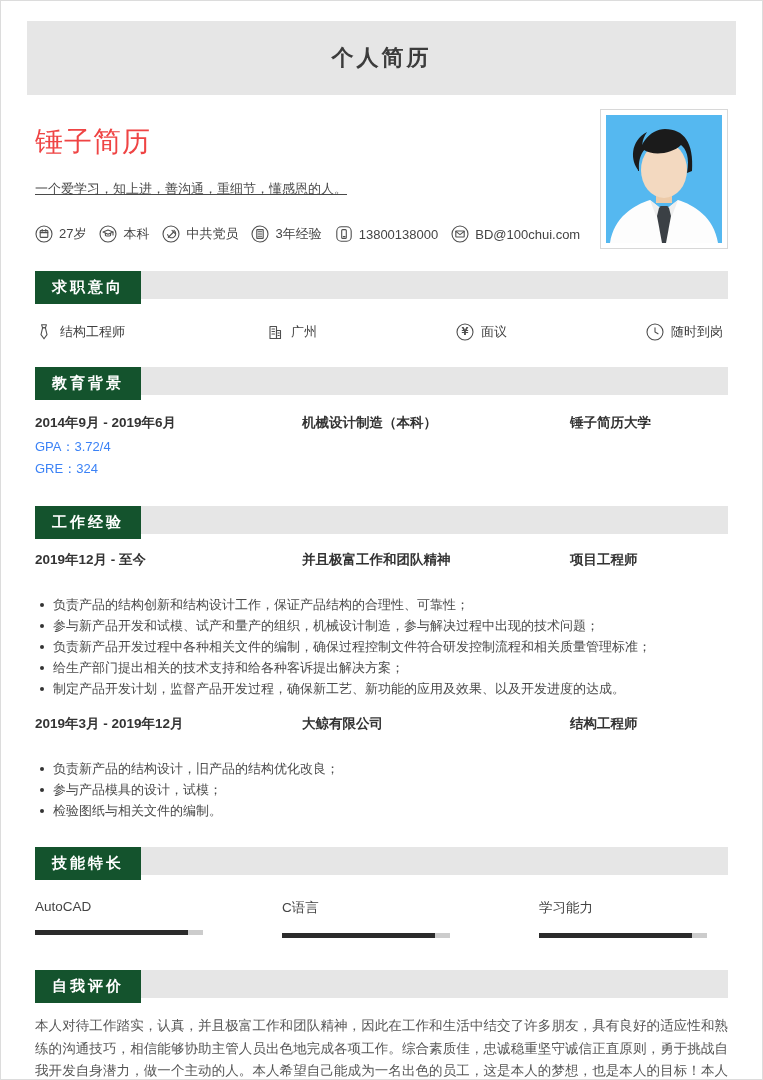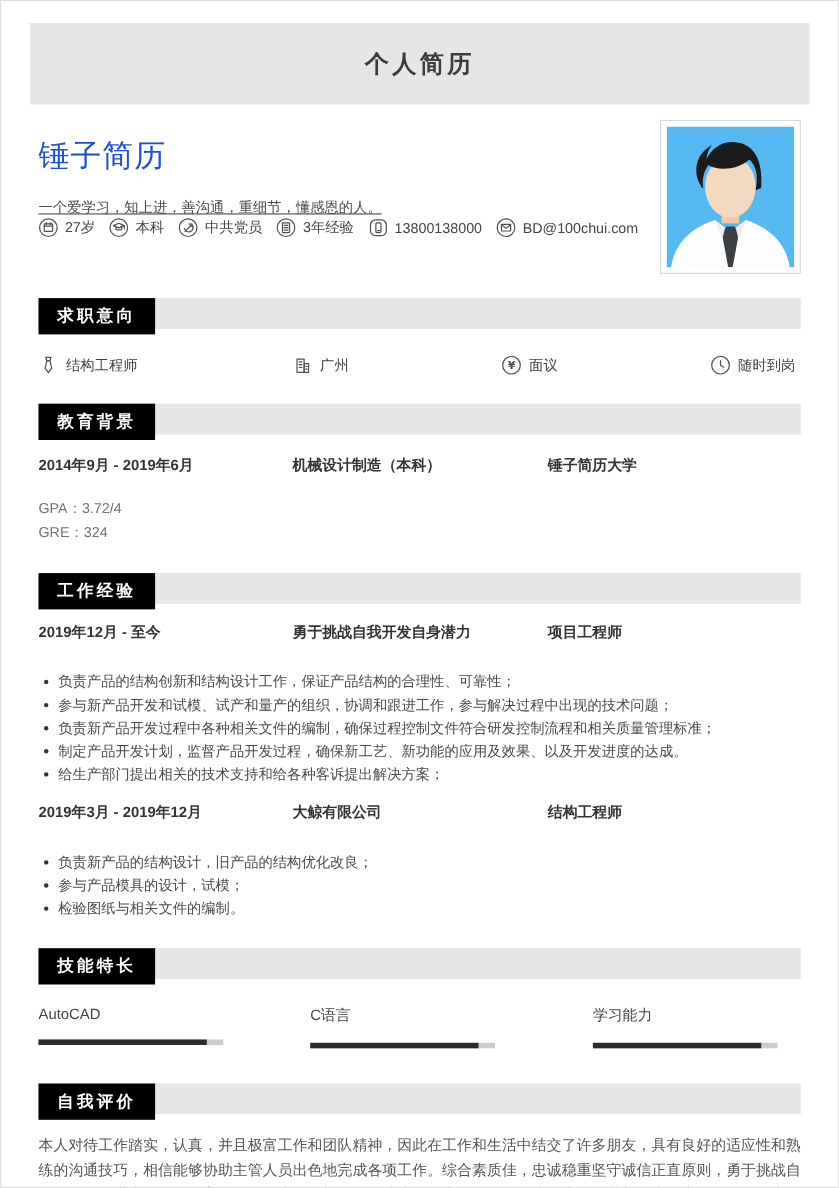--- a/index.html
+++ b/index.html
@@ -12,50 +12,50 @@
   .banner {
     margin:20px 26px 0; height:74px; background:#e6e6e6;
     display:flex; align-items:center; justify-content:center;
     font-size:22px; font-weight:bold; color:#3c3c3c; letter-spacing:3px;
   }
   .content { padding:0 34px; }
 
   
   .header-row { display:flex; justify-content:space-between; margin-top:14px; }
   .header-left { flex:1; padding-right:20px; }
-  .person-name { font-size:28px; color:#1d4ed8; font-weight:normal; margin-top:14px; letter-spacing:1px; }
+  .person-name { font-size:28px; color:#ef4444; font-weight:normal; margin-top:14px; letter-spacing:1px; }
   .tagline { font-size:13px; color:#4a4a4a; margin-top:19px;text-decoration:underline; }
-  .contacts { display:flex; align-items:center; font-size:13px; color:#444; }
+  .contacts { display:flex; align-items:center; margin-top:27px; font-size:13px; color:#444; }
   .contact-item { display:flex; align-items:center; margin-right:13px; white-space:nowrap; }
   .contact-item:last-child { margin-right:0; }
   .contact-item .icn { margin-right:6px; display:inline-flex; }
   .photo-frame {
     width:128px; height:140px; background:#fff; border:1px solid #d8d8d8;
     padding:5px; flex:none;
   }
   .photo-frame svg { display:block; width:100%; height:100%; }
 
   
   .section-bar { position:relative; height:28px; background:#e6e6e6; margin-top:26px; }
   .section-label {
-    position:absolute; left:0; top:0; height:33px; background:#000000;
+    position:absolute; left:0; top:0; height:33px; background:#14532d;
     color:#fff; font-size:15px; font-weight:bold; letter-spacing:3px;
     display:flex; align-items:center; padding:15px 17px; z-index:1;
   }
   .bar-first { margin-top:22px; }
 
   
   .intent-row { display:grid; grid-template-columns:231px 190px 190px auto; margin-top:24px; font-size:13px; color:#3f3f3f; }
   .intent-item { display:flex; align-items:center; }
   .intent-item .icn { margin-right:7px; display:inline-flex; }
 
   
   .row3 { display:grid; grid-template-columns:231px 232px auto; margin-top:19px;
-          font-size:13.5px; font-weight:bold; color:#333; }
-  .edu-details { margin-top:19px; font-size:13px; color:#737373; line-height:22px; }
+          font-size:13.5px; font-weight:bold; color:#333;gap:36px; }
+  .edu-details { margin-top:4px; font-size:13px; color:#3b82f6; line-height:22px; }
 
   
   ul.bullets { list-style:none; margin-top:25px; }
   ul.bullets li {
     position:relative; padding-left:18px; font-size:13px; color:#4a4a4a; line-height:21px;
   }
   ul.bullets li::before {
     content:""; position:absolute; left:5px; top:8.5px;
     width:4px; height:4px; border-radius:50%; background:#333;
   }
@@ -232,29 +232,29 @@
     <div>GPA：3.72/4</div>
     <div>GRE：324</div>
   </div>
 
   <div class="section-bar">
     <div class="section-label">工作经验</div>
   </div>
 
   <div class="row3" style="margin-top:17px;">
     <span>2019年12月 - 至今</span>
-    <span>勇于挑战自我开发自身潜力</span>
+    <span>并且极富工作和团队精神</span>
     <span>项目工程师</span>
   </div>
   <ul class="bullets">
     <li>负责产品的结构创新和结构设计工作，保证产品结构的合理性、可靠性；</li>
-    <li>参与新产品开发和试模、试产和量产的组织，协调和跟进工作，参与解决过程中出现的技术问题；</li>
+    <li>参与新产品开发和试模、试产和量产的组织，机械设计制造，参与解决过程中出现的技术问题；</li>
     <li>负责新产品开发过程中各种相关文件的编制，确保过程控制文件符合研发控制流程和相关质量管理标准；</li>
+    <li>给生产部门提出相关的技术支持和给各种客诉提出解决方案；</li>
     <li>制定产品开发计划，监督产品开发过程，确保新工艺、新功能的应用及效果、以及开发进度的达成。</li>
-    <li>给生产部门提出相关的技术支持和给各种客诉提出解决方案；</li>
   </ul>
 
   <div class="row3" style="margin-top:16px;">
     <span>2019年3月 - 2019年12月</span>
     <span>大鲸有限公司</span>
     <span>结构工程师</span>
   </div>
   <ul class="bullets">
     <li>负责新产品的结构设计，旧产品的结构优化改良；</li>
     <li>参与产品模具的设计，试模；</li>

